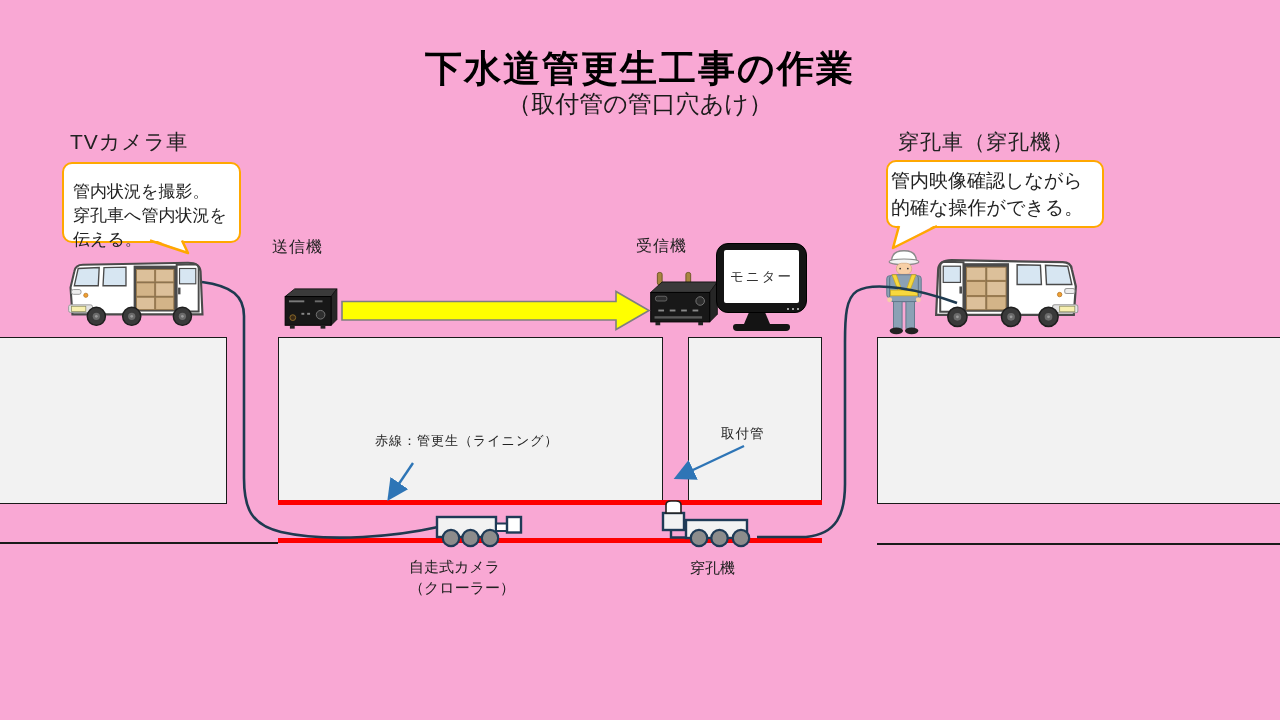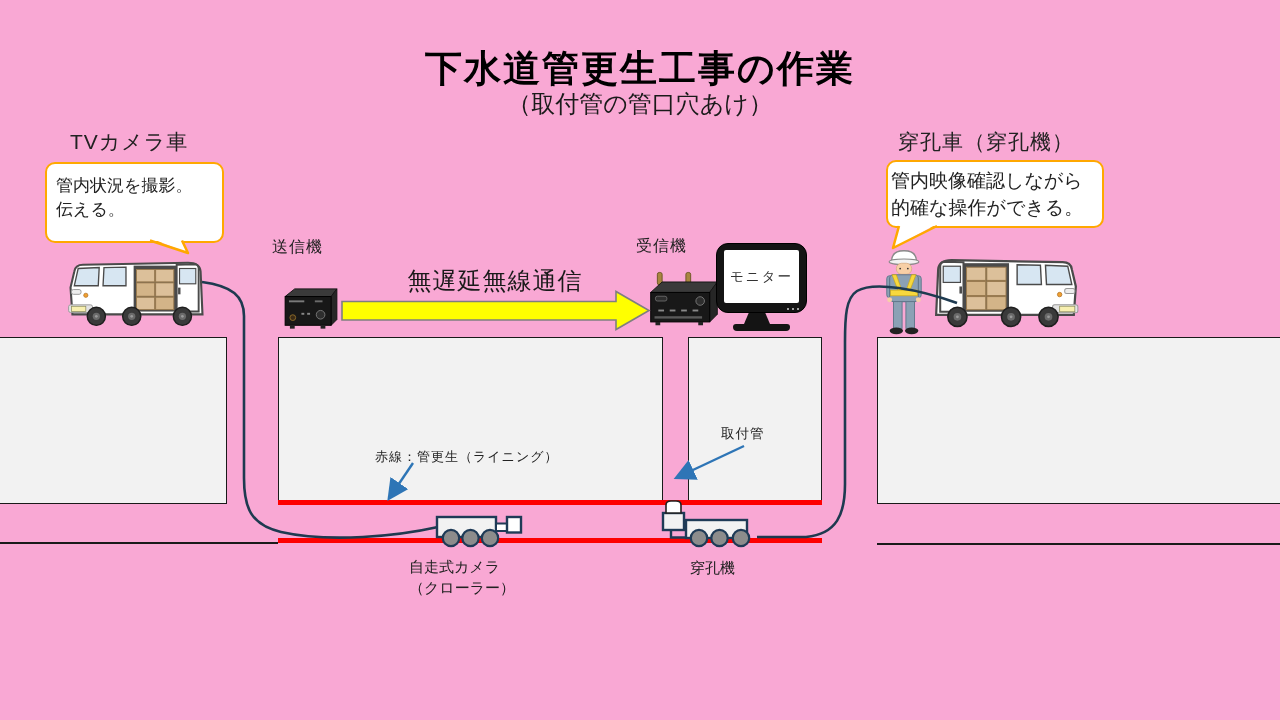--- a/index.html
+++ b/index.html
@@ -20,21 +20,21 @@
 
   .veh-label { font-size:21px; color:#222; letter-spacing:1px; white-space:nowrap; }
   #tv-car-label    { left:70px;  top:128px; }
   #drill-car-label { left:898px; top:128px; }
 
   
   .bubble {
     background:#fff; border:2.5px solid #FFA800; border-radius:10px;
     z-index:6; line-height:24px; font-size:17px; color:#222;
   }
-  #bubble-left  { left:45px;  top:162px; width:179px; height:81px; padding:10px 9px; }
+  #bubble-left  { left:62px;  top:162px; width:179px; height:81px; padding:16px 9px; }
   #bubble-right { left:886px; top:160px; width:218px; height:68px; padding:5px 3px;
                   font-size:19px; line-height:27px; }
 
   
   .eq-label { font-size:16px; color:#222; letter-spacing:1px; white-space:nowrap;font-family:Liberation Serif, serif; }
   #transmitter-label { left:272px; top:237px; }
   #receiver-label    { left:636px; top:236px; }
   #wireless-label    { left:341px; top:265px; width:308px; text-align:center;
                        font-size:24px; letter-spacing:1px; }
 
@@ -48,21 +48,21 @@
   
   .redline { background:#FE0000; height:5px; z-index:2; }
   #lining-top    { left:278px; top:500px; width:544px; }
   #lining-bottom { left:278px; top:538px; width:544px; }
   .groundline { background:#1a1a1a; height:2px; z-index:2; }
   #ground-left  { left:0px;   top:542px; width:278px; }
   #ground-right { left:877px; top:543px; width:403px; }
 
   
   .note { font-size:13px; color:#222; letter-spacing:1px; z-index:5; white-space:nowrap; }
-  #lining-note  { left:375px; top:448px;font-family:Liberation Serif, serif; }
+  #lining-note  { left:375px; top:432px;font-family:Liberation Serif, serif; }
   #lateral-note { left:721px; top:425px; font-size:13.5px; }
   .machine-label { font-size:15px; color:#222; line-height:21px; z-index:5; white-space:nowrap; }
   #crawler-label { left:409px; top:556px; }
   #drill-machine-label { left:690px; top:557px; }
 
   
   #monitor-frame { left:716px; top:243px; width:91px; height:70px;
                    background:#141414; border:1.5px solid #000; border-radius:12px; z-index:4; }
   #monitor-screen { position:absolute; left:7px; top:6px; right:7px; bottom:9px;
                     background:#fff; border-radius:2px;
@@ -85,30 +85,30 @@
 <div id="stage">
 
   <div class="abs title">下水道管更生工事の作業</div>
   <div class="abs subtitle">（取付管の管口穴あけ）</div>
 
   <div class="abs veh-label" id="tv-car-label">TVカメラ車</div>
   <div class="abs veh-label" id="drill-car-label">穿孔車（穿孔機）</div>
 
   <div class="abs bubble" id="bubble-left">
     <div>管内状況を撮影。</div>
+    <div>穿孔車へ管内状況を</div>
     <div>伝える。</div>
   </div>
   <div class="abs bubble" id="bubble-right">
     <div>管内映像確認しながら</div>
     <div>的確な操作ができる。</div>
   </div>
 
   <div class="abs eq-label" id="transmitter-label">送信機</div>
   <div class="abs eq-label" id="receiver-label">受信機</div>
-  <div class="abs" id="wireless-label">無遅延無線通信</div>
 
   <div class="abs soil" id="soil-left"></div>
   <div class="abs soil" id="soil-mid"></div>
   <div class="abs soil" id="soil-mid-right"></div>
   <div class="abs soil" id="soil-right"></div>
 
   <div class="abs redline" id="lining-top"></div>
   <div class="abs redline" id="lining-bottom"></div>
   <div class="abs groundline" id="ground-left"></div>
   <div class="abs groundline" id="ground-right"></div>

